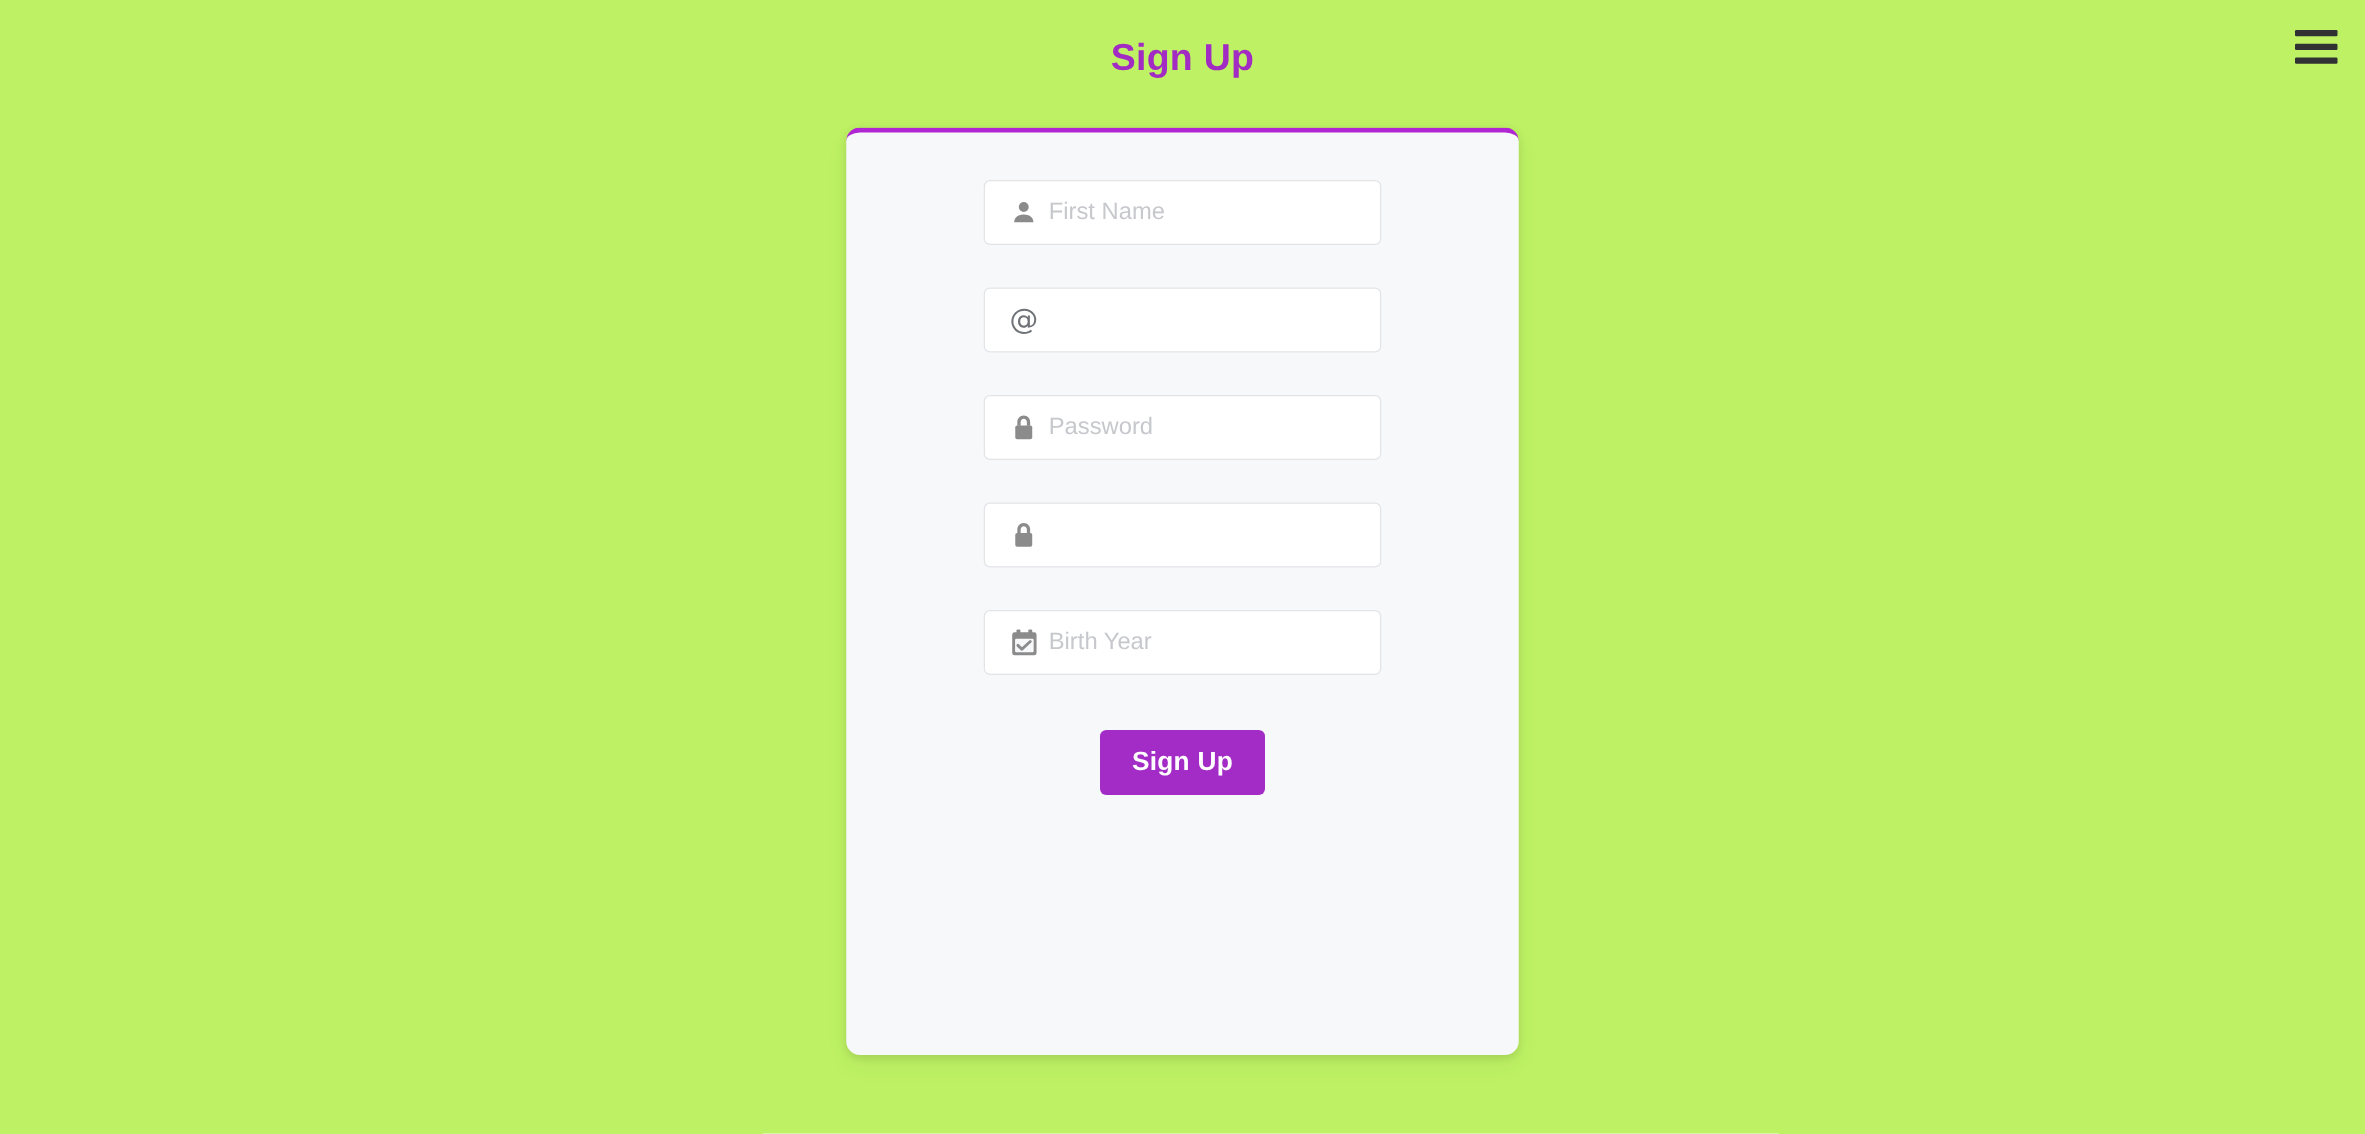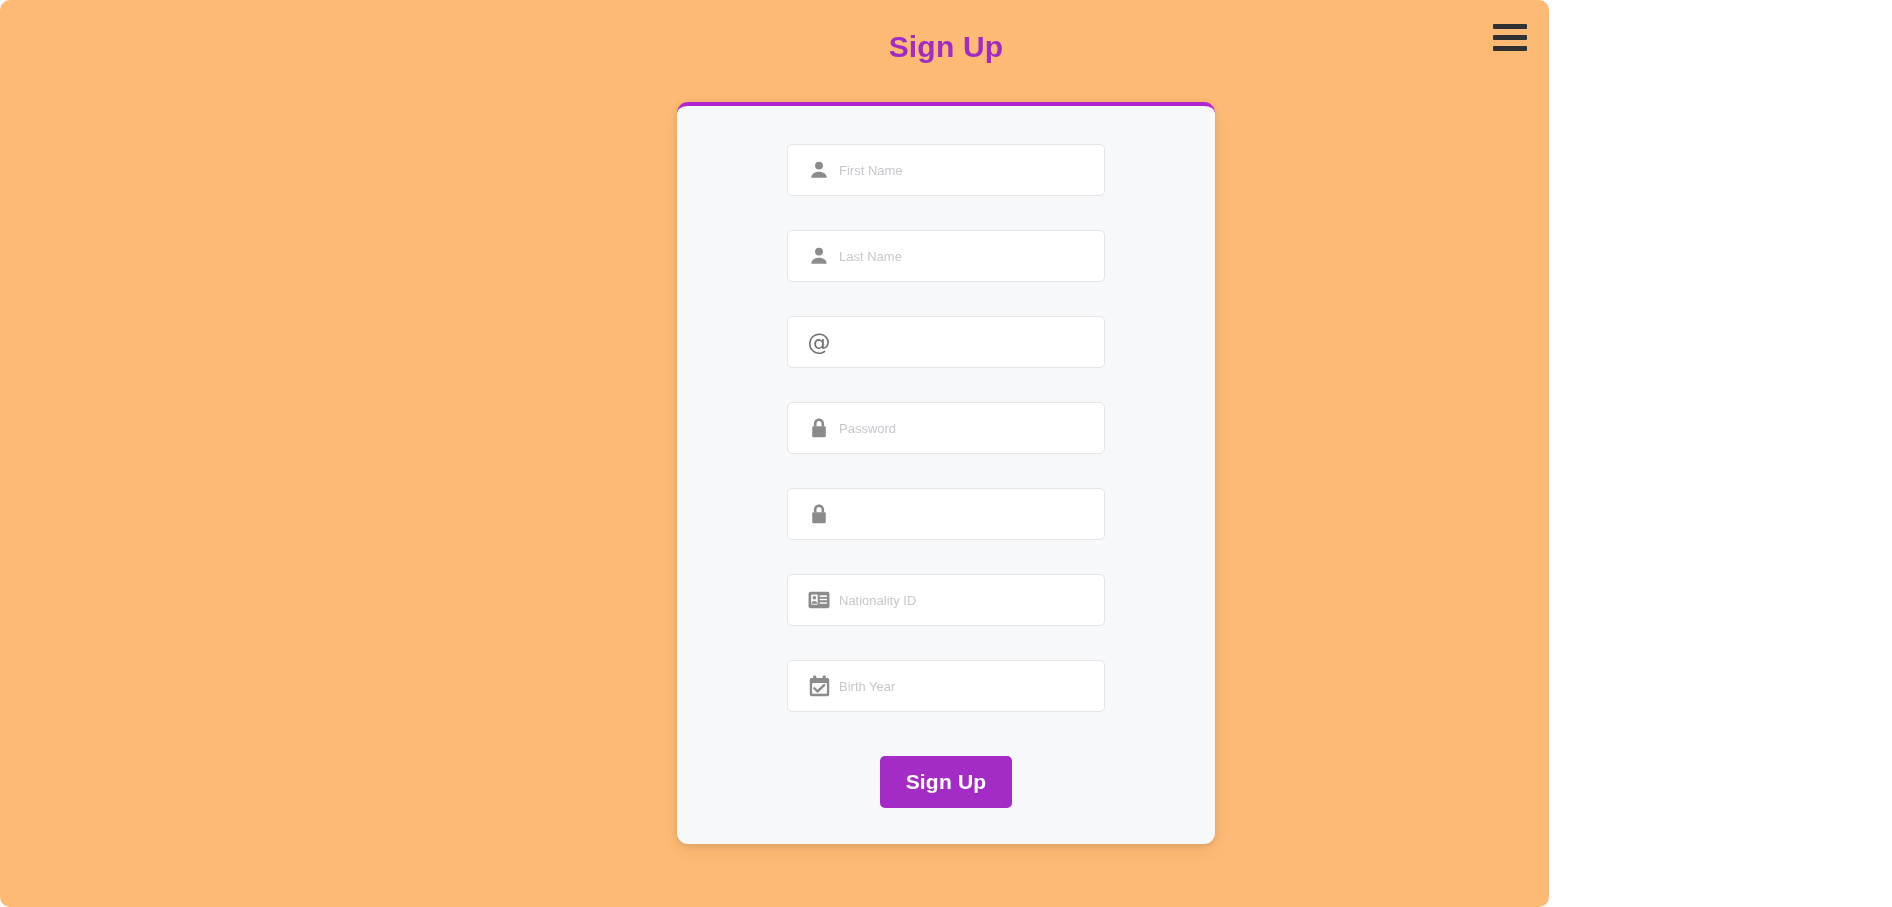--- a/index.html
+++ b/index.html
@@ -8,24 +8,23 @@
     padding: 0;
     width: 1892px;
     height: 907px;
     background: #ffffff;
     font-family: "Liberation Sans", sans-serif;
     overflow: hidden;
   }
 
   .page {
     position: relative;
-    width: 1549px;
+    width: 1892px;
     height: 907px;
-    background: #fdba74;
-    border-radius: 10px;
+    background: #bef264;
   }
 
   
   .menu-toggle {
     position: absolute;
     top: 22px;
     right: 22px;
     width: 34px;
     height: 30px;
     display: flex;
@@ -111,21 +110,21 @@
     color: #6f7276;
     font-family: "DejaVu Sans", sans-serif;
   }
   .field input {
     flex: 1 1 auto;
     height: 100%;
     border: none;
     outline: none;
     background: transparent;
     font-family: "Liberation Sans", sans-serif;
-    font-size: 13px;
+    font-size: 19px;
     color: #4a4a4a;
     padding: 0 12px 0 0;
   }
   .field input::placeholder {
     color: #c6c8cc;
     opacity: 1;
   }
 
   
   .submit-row {
@@ -167,29 +166,20 @@
       <div class="field">
         <span class="icon">
           <svg width="22" height="22" viewBox="0 0 24 24" fill="currentColor" aria-hidden="true">
             <circle cx="12" cy="7.2" r="4.3"></circle>
             <path d="M3.6 20.4c0-4.2 3.8-6.6 8.4-6.6s8.4 2.4 8.4 6.6z"></path>
           </svg>
         </span>
         <input type="text" placeholder="First Name" style="">
       </div>
 
-      <div class="field">
-        <span class="icon">
-          <svg width="22" height="22" viewBox="0 0 24 24" fill="currentColor" aria-hidden="true">
-            <circle cx="12" cy="7.2" r="4.3"></circle>
-            <path d="M3.6 20.4c0-4.2 3.8-6.6 8.4-6.6s8.4 2.4 8.4 6.6z"></path>
-          </svg>
-        </span>
-        <input type="text" placeholder="Last Name" style="">
-      </div>
 
       <div class="field">
         <span class="icon">
           <span class="at-glyph">@</span>
         </span>
       </div>
 
       <div class="field">
         <span class="icon">
           <svg width="20" height="22" viewBox="0 0 20 24" fill="currentColor" aria-hidden="true">
@@ -202,34 +192,20 @@
 
       <div class="field">
         <span class="icon">
           <svg width="20" height="22" viewBox="0 0 20 24" fill="currentColor" aria-hidden="true">
             <path d="M10 1.5c-3.1 0-5.6 2.5-5.6 5.6v3.3h2.9V7.1c0-1.5 1.2-2.7 2.7-2.7s2.7 1.2 2.7 2.7v3.3h2.9V7.1c0-3.1-2.5-5.6-5.6-5.6z"></path>
             <rect x="2.6" y="10.2" width="14.8" height="12" rx="1.6"></rect>
           </svg>
         </span>
       </div>
 
-      <div class="field">
-        <span class="icon">
-          <svg width="22" height="18" viewBox="0 0 24 19" fill="currentColor" aria-hidden="true">
-            <rect x="0.6" y="0.6" width="22.8" height="17.8" rx="2.2"></rect>
-            <rect x="3.4" y="3.6" width="7.2" height="11" rx="1" fill="#f7f8fa"></rect>
-            <circle cx="7" cy="7.1" r="1.9" fill="#8b8b8b"></circle>
-            <path d="M3.9 13.6c0-1.9 1.4-3 3.1-3s3.1 1.1 3.1 3z" fill="#8b8b8b"></path>
-            <rect x="12.6" y="4.4" width="8.2" height="1.7" rx="0.6" fill="#f7f8fa"></rect>
-            <rect x="12.6" y="8.2" width="8.2" height="1.7" rx="0.6" fill="#f7f8fa"></rect>
-            <rect x="12.6" y="12" width="8.2" height="1.7" rx="0.6" fill="#f7f8fa"></rect>
-          </svg>
-        </span>
-        <input type="text" placeholder="Nationality ID" style="">
-      </div>
 
       <div class="field">
         <span class="icon">
           <svg width="21" height="22" viewBox="0 0 22 23" fill="currentColor" aria-hidden="true">
             <rect x="4.4" y="0.5" width="3.3" height="4.2" rx="1"></rect>
             <rect x="14.3" y="0.5" width="3.3" height="4.2" rx="1"></rect>
             <rect x="0.8" y="3" width="20.4" height="19.2" rx="2"></rect>
             <rect x="3.2" y="8.3" width="15.6" height="11.4" rx="1" fill="#f7f8fa"></rect>
             <path d="M5.6 13.9l3.3 3.3 7-6.6" fill="none" stroke="#8b8b8b" stroke-width="2.4" stroke-linecap="round" stroke-linejoin="round"></path>
           </svg>

